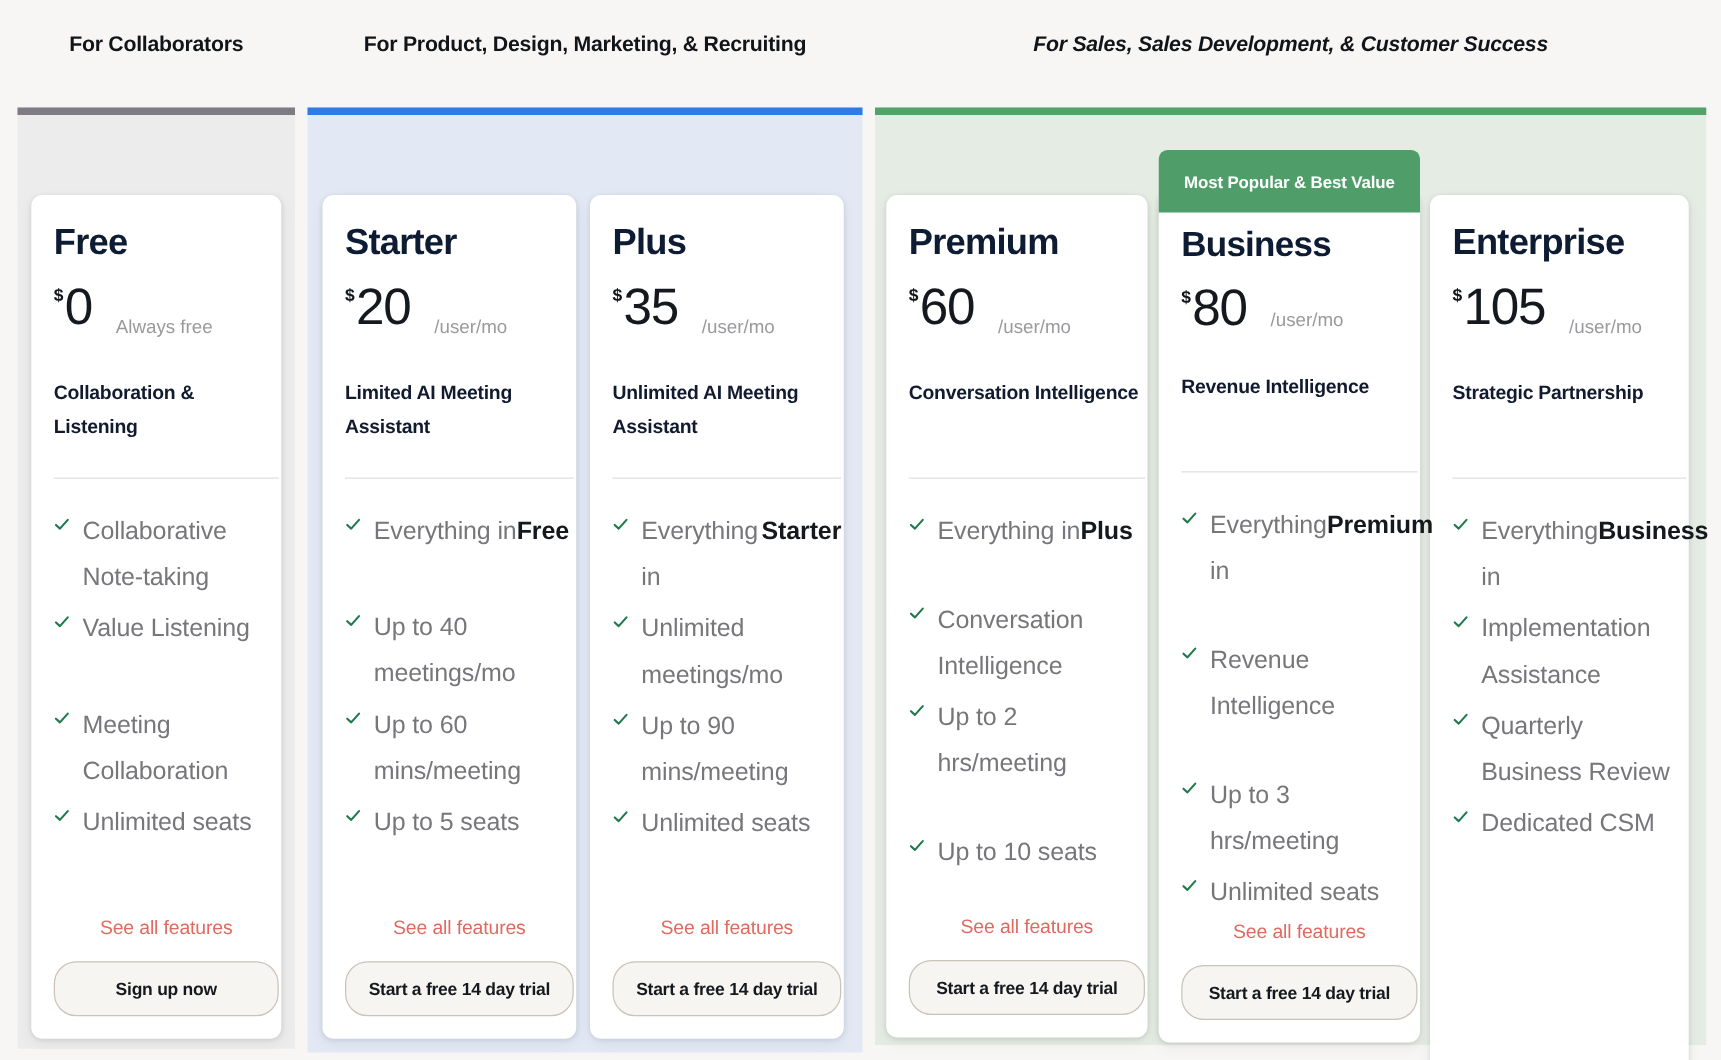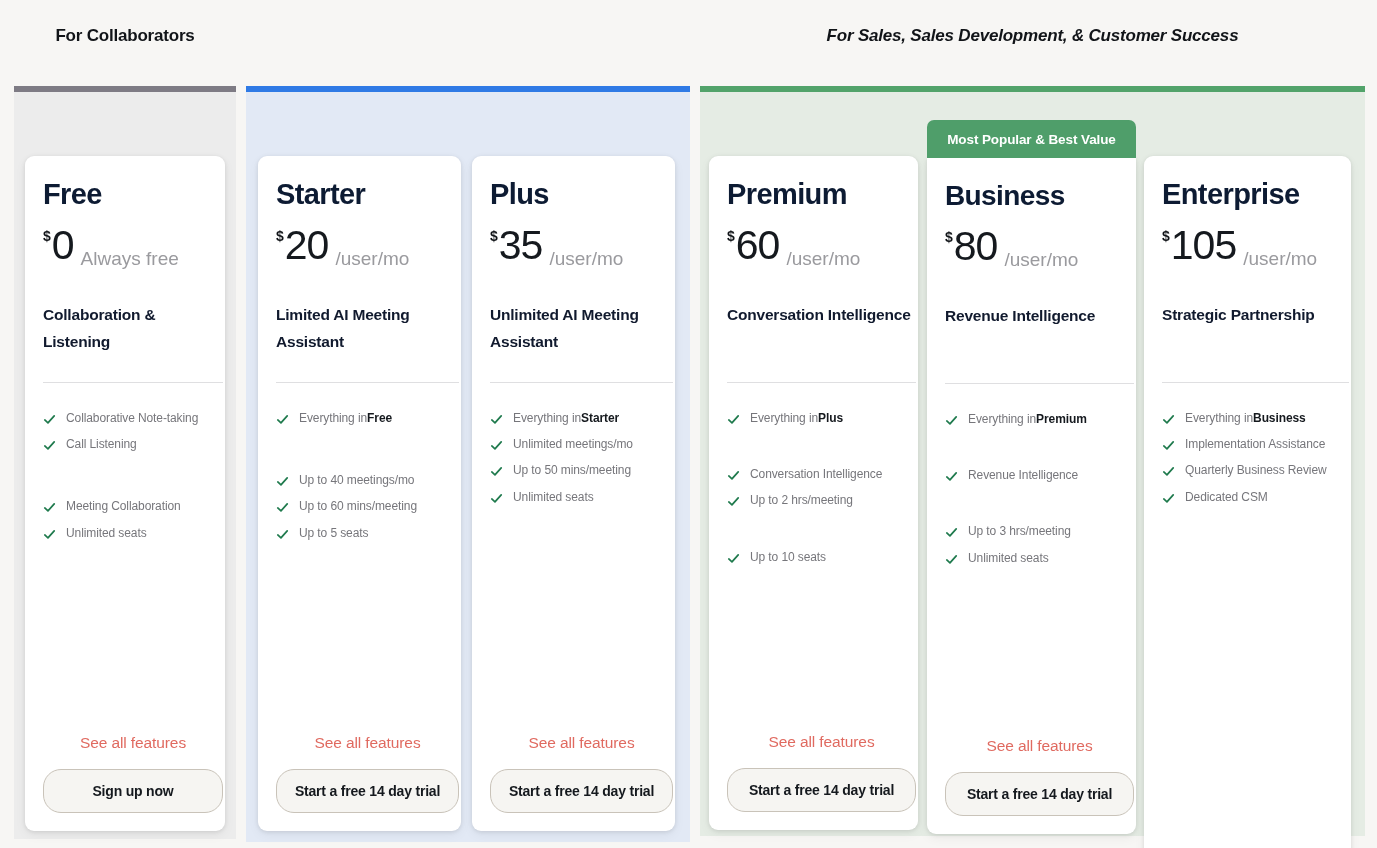--- a/index.html
+++ b/index.html
@@ -55,21 +55,21 @@
     background: #e5ecE4;
     border-top-color: #52a36a;
   }
 
   
   .popular-badge {
     position: absolute;
     left: 927px;
     top: 120px;
     width: 209px;
-    height: 38px;
+    height: 50px;
     background: #4f9e6a;
     border-radius: 7px 7px 0 0;
     color: #ffffff;
     font-size: 13.5px;
     font-weight: 600;
     display: flex;
     align-items: center;
     justify-content: center;
     letter-spacing: -0.1px;
     z-index: 2;
@@ -117,24 +117,24 @@
   }
   .amount {
     font-size: 41px;
     font-weight: 400;
     color: #15191e;
     line-height: 0.95;
     letter-spacing: -1px;
     margin-left: 1px;
   }
   .period {
-    font-size: 19px;
+    font-size: 15px;
     color: #9a9a9e;
     align-self: flex-end;
-    margin-left: 7px;
+    margin-left: 19px;
     margin-bottom: 2px;
     white-space: nowrap;
   }
 
   .tagline {
     font-size: 15.5px;
     font-weight: 700;
     color: #111a2e;
     line-height: 1.72;
     letter-spacing: -0.2px;
@@ -148,21 +148,21 @@
   }
 
   .features {
     list-style: none;
     margin-top: 24px;
     flex: 1;
   }
   .feature {
     display: flex;
     align-items: flex-start;
-    font-size: 12px;
+    font-size: 20px;
     color: #76767b;
     line-height: 1.85;
     margin-bottom: 4px;
     letter-spacing: -0.1px;
   }
   .feature.spaced { margin-bottom: 40px; }
   .feature.spaced-sm { margin-bottom: 34px; }
   .check-icon {
     flex: 0 0 auto;
     width: 13px;
@@ -197,20 +197,21 @@
     cursor: pointer;
     letter-spacing: -0.2px;
     white-space: nowrap;
   }
 </style>
 </head>
 <body>
 
 <div class="group-headers">
   <div class="group-header gh-0">For Collaborators</div>
+  <div class="group-header gh-1">For Product, Design, Marketing, &amp; Recruiting</div>
   <div class="group-header gh-2">For Sales, Sales Development, &amp; Customer Success</div>
 </div>
 
 <div class="band band-0"></div>
 <div class="band band-1"></div>
 <div class="band band-2"></div>
 
 <div class="popular-badge">Most Popular &amp; Best Value</div>
 
 <div id="cards-root">
@@ -231,21 +232,21 @@
             </svg>
           </span>
           <span>Collaborative Note-taking</span>
         </li>
         <li class="feature spaced">
           <span class="check-icon">
             <svg viewBox="0 0 16 16" fill="none" xmlns="http://www.w3.org/2000/svg">
               <path d="M2.2 8.6 L6.1 12.2 L13.8 3.6" stroke="currentColor" stroke-width="2.1" stroke-linecap="round" stroke-linejoin="round"></path>
             </svg>
           </span>
-          <span>Call Listening</span>
+          <span>Value Listening</span>
         </li>
         <li class="feature ">
           <span class="check-icon">
             <svg viewBox="0 0 16 16" fill="none" xmlns="http://www.w3.org/2000/svg">
               <path d="M2.2 8.6 L6.1 12.2 L13.8 3.6" stroke="currentColor" stroke-width="2.1" stroke-linecap="round" stroke-linejoin="round"></path>
             </svg>
           </span>
           <span>Meeting Collaboration</span>
         </li>
         <li class="feature ">
@@ -333,21 +334,21 @@
             </svg>
           </span>
           <span>Unlimited meetings/mo</span>
         </li>
         <li class="feature ">
           <span class="check-icon">
             <svg viewBox="0 0 16 16" fill="none" xmlns="http://www.w3.org/2000/svg">
               <path d="M2.2 8.6 L6.1 12.2 L13.8 3.6" stroke="currentColor" stroke-width="2.1" stroke-linecap="round" stroke-linejoin="round"></path>
             </svg>
           </span>
-          <span>Up to 50 mins/meeting</span>
+          <span>Up to 90 mins/meeting</span>
         </li>
         <li class="feature ">
           <span class="check-icon">
             <svg viewBox="0 0 16 16" fill="none" xmlns="http://www.w3.org/2000/svg">
               <path d="M2.2 8.6 L6.1 12.2 L13.8 3.6" stroke="currentColor" stroke-width="2.1" stroke-linecap="round" stroke-linejoin="round"></path>
             </svg>
           </span>
           <span>Unlimited seats</span>
         </li>
       </ul>

